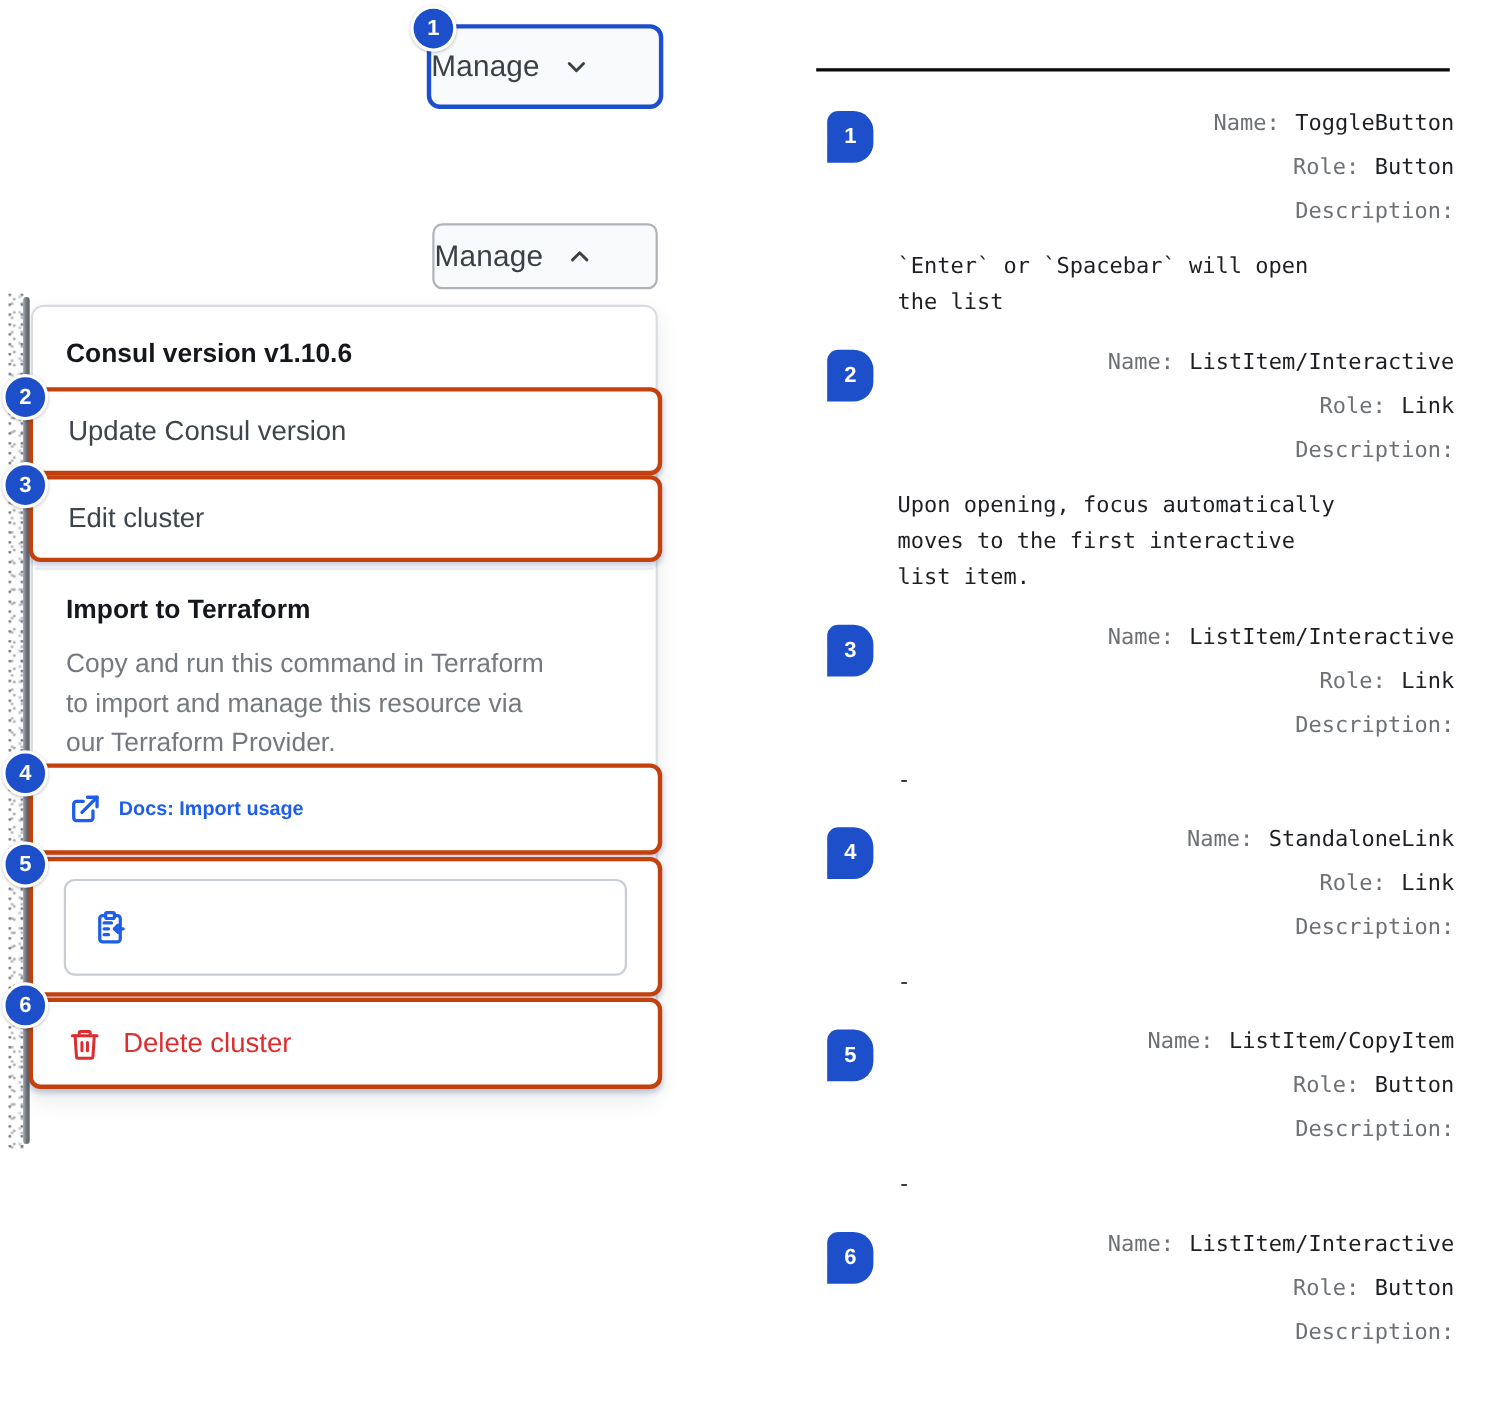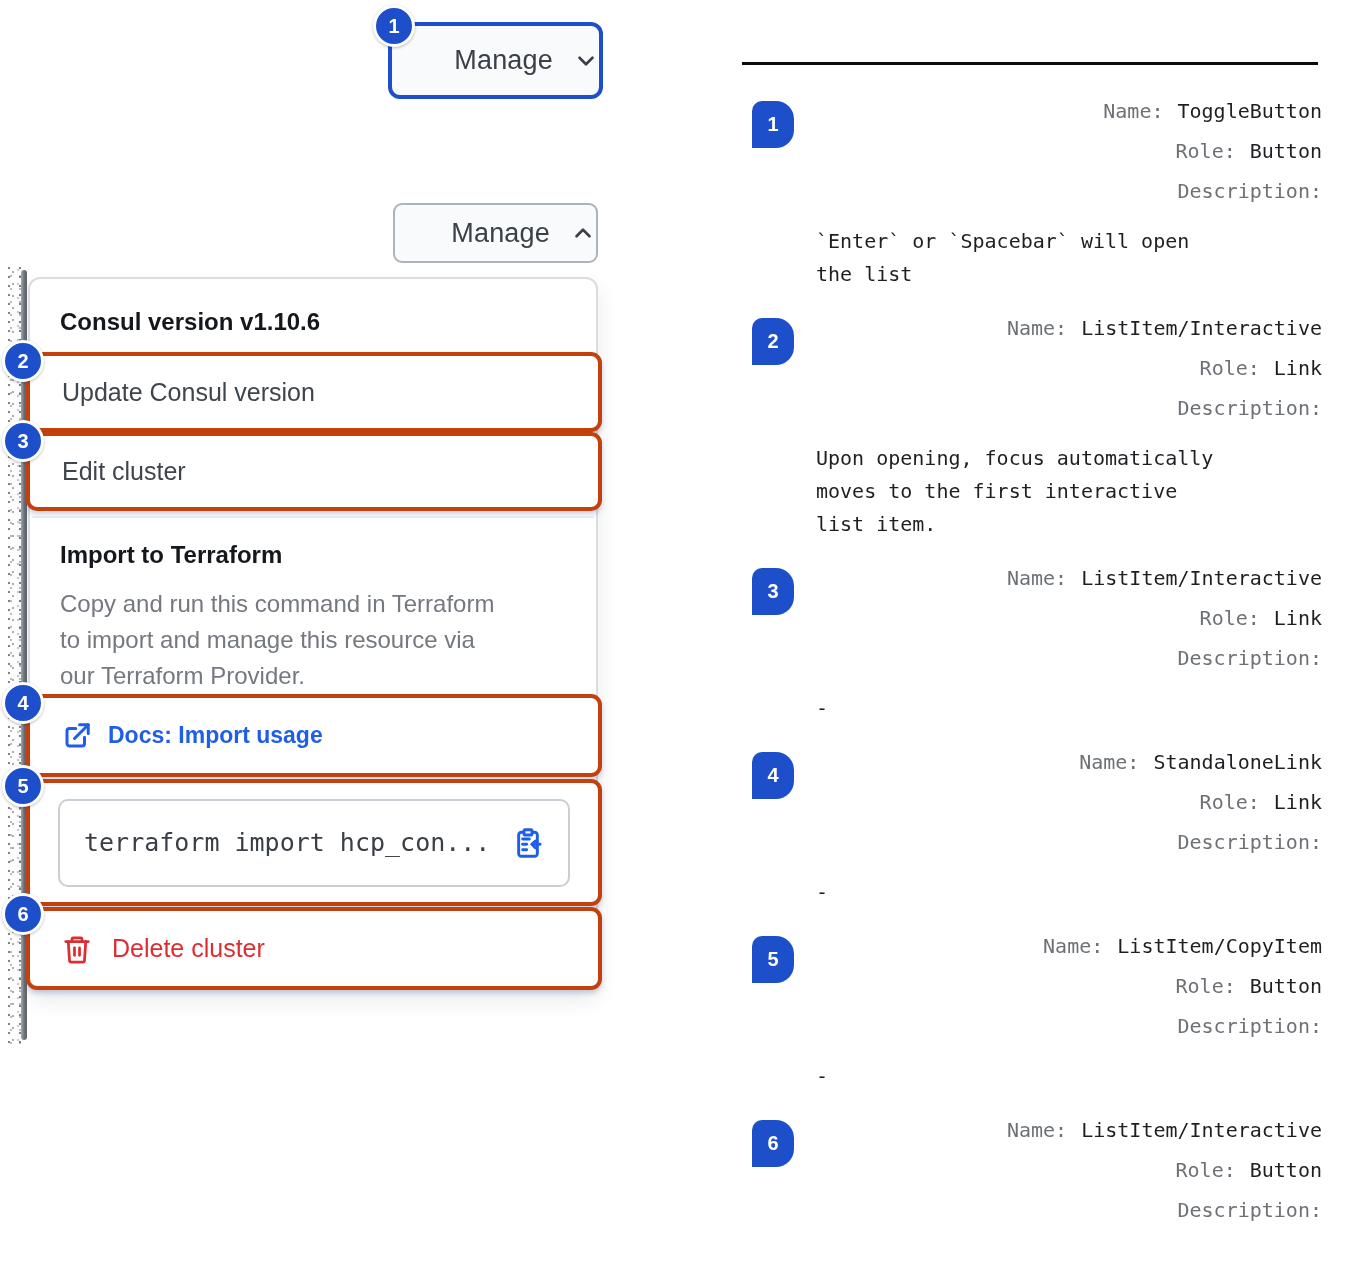--- a/index.html
+++ b/index.html
@@ -20,21 +20,21 @@
     background-size: 11px 9px, 13px 12px, 17px 14px, 9px 13px;
   }
   .torn-bar {
     position:absolute; left:21px; top:270px; width:6px; height:770px;
     background:linear-gradient(90deg,#a6abb1 0%,#6d7279 55%,#5f646b 100%);
     border-radius:3px;
   }
 
   
   .manage-btn {
-    position:absolute; display:flex; align-items:center; justify-content:flex-end;
+    position:absolute; display:flex; align-items:center; justify-content:flex-start;
     gap:20px; background:#f9fafb; color:#3a4047; cursor:pointer;
   }
   .manage-btn .label { font-size:27px; font-weight:500; letter-spacing:.2px; }
   .btn-closed {
     left:388px; top:22px; width:215px; height:77px;
     border:4px solid #1e4fca; border-radius:12px;
   }
   .btn-open {
     left:393px; top:203px; width:205px; height:60px;
     border:2px solid #aeb2b9; border-radius:9px;
@@ -62,21 +62,21 @@
   .hl-code   { top:779px; height:127px; padding:0 28px; }
   .hl-delete { top:907px; height:83px; }
   .menu-label { font-size:25px; color:#3f454c; }
   .separator { position:absolute; left:32px; top:516px; width:562px; height:2px; background:#e7e9ec; }
   .import-title { position:absolute; left:60px; top:541px; font-size:24px; font-weight:700; color:#14171c; }
   .import-desc {
     position:absolute; left:60px; top:586px; width:520px;
     font-size:24px; line-height:36px; color:#74787f; white-space:pre-line;
   }
   .docs-link { display:flex; align-items:center; gap:16px; color:#1f5ee8; cursor:pointer; }
-  .docs-link .link-text { font-size:23px; font-weight:600; }
+  .docs-link .link-text { font-size:18px; font-weight:600; }
   .code-box {
     width:100%; height:88px; border:2px solid #c9ced5; border-radius:10px; background:#ffffff;
     display:flex; align-items:center; justify-content:space-between; padding:0 24px;
   }
   .code-text { font-family:"DejaVu Sans Mono", monospace; font-size:25px; color:#3a3f46; }
   .delete-item { display:flex; align-items:center; gap:20px; color:#dc2d30; cursor:pointer; }
   .delete-item .del-text { font-size:25px; font-weight:500; }
 
   
   .badge-circle {
@@ -153,21 +153,20 @@
         <path d="M18 13v5a2 2 0 0 1-2 2H6a2 2 0 0 1-2-2V8a2 2 0 0 1 2-2h5"></path>
         <polyline points="14 3 21 3 21 10"></polyline>
         <line x1="10" y1="14" x2="21" y2="3"></line>
       </svg>
       <span class="link-text">Docs: Import usage</span>
     </span>
   </div>
 
   <div class="hl-box hl-code">
     <div class="code-box">
-      <span class="code-text">terraform import hcp_con...</span>
       <svg width="32" height="32" viewBox="0 0 24 24" fill="none" stroke="#1f5ee8" stroke-width="2.2" stroke-linecap="round" stroke-linejoin="round">
         <rect x="5" y="4" width="14" height="18" rx="2"></rect>
         <rect x="9" y="2" width="6" height="4" rx="1" fill="#ffffff"></rect>
         <line x1="8" y1="9" x2="13" y2="9"></line>
         <line x1="8" y1="13" x2="11" y2="13"></line>
         <line x1="8" y1="17" x2="11" y2="17"></line>
         <path d="M21 13h-6"></path>
         <polyline points="17.5 10.5 15 13 17.5 15.5"></polyline>
       </svg>
     </div>

